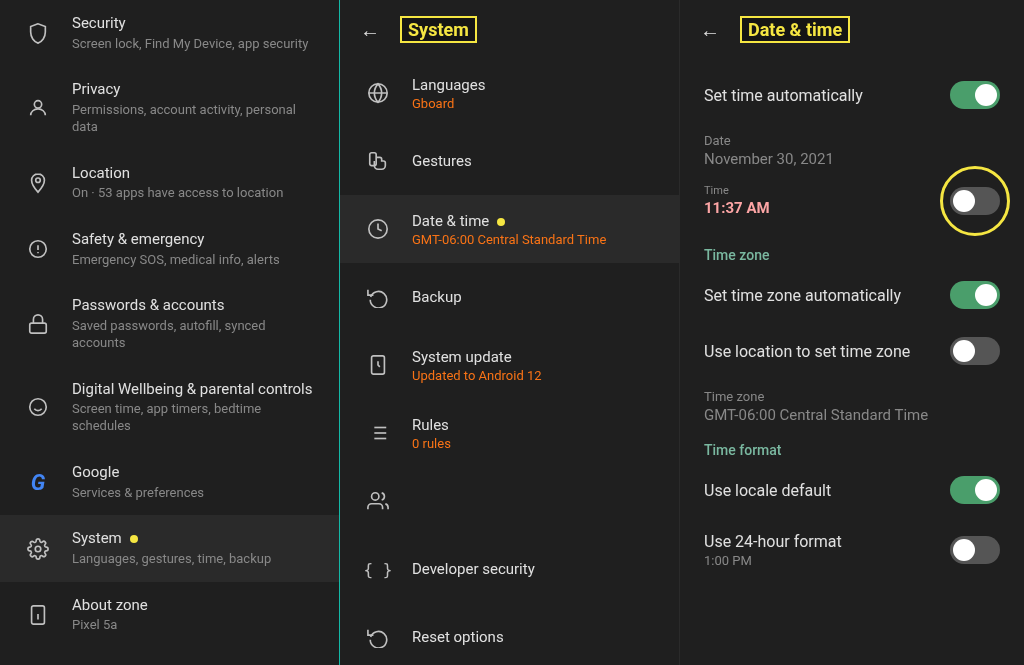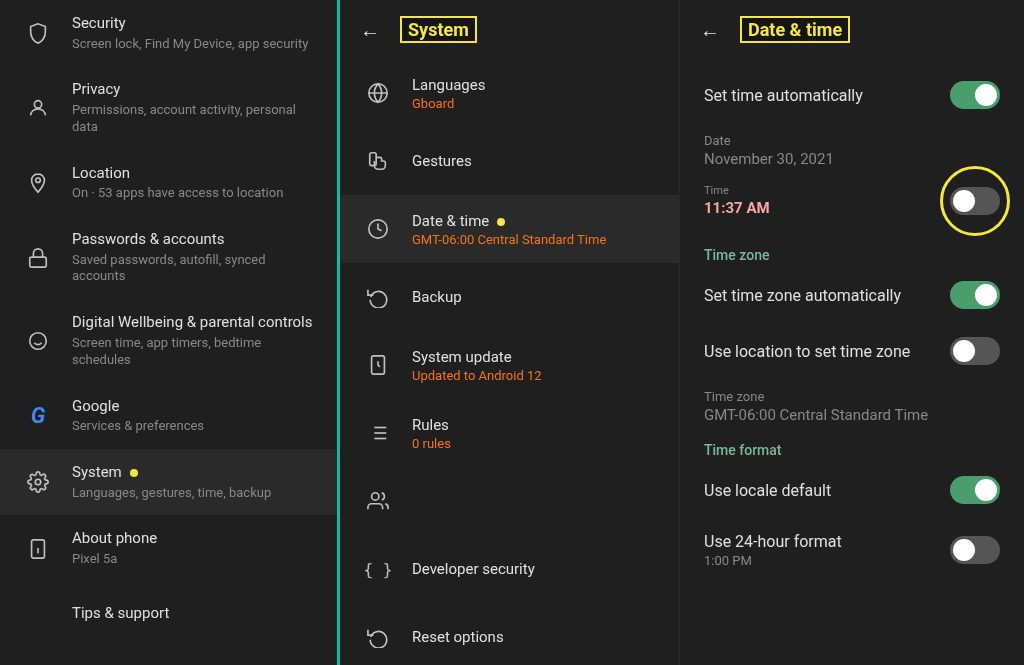--- a/index.html
+++ b/index.html
@@ -11,21 +11,21 @@
       height: 665px;
       overflow: hidden;
       color: #e0e0e0;
     }
 
     
     .panel-left {
       width: 340px;
       background: #1f1f1f;
       overflow-y: auto;
-      border-right: 3px solid #14b8a6;
+      border-right: 1px solid #14b8a6;
       flex-shrink: 0;
     }
 
     
     .panel-middle {
       width: 340px;
       background: #1f1f1f;
       overflow-y: auto;
       border-right: 1px solid #2a2a2a;
       flex-shrink: 0;
@@ -255,20 +255,33 @@
           <path d="M12 2C8.13 2 5 5.13 5 9c0 5.25 7 13 7 13s7-7.75 7-13c0-3.87-3.13-7-7-7z"></path>
           <circle cx="12" cy="9" r="2.5"></circle>
         </svg>
     </div>
     <div class="item-text">
       <div class="item-title">Location</div>
       <div class="item-subtitle">On · 53 apps have access to location</div>
     </div>
   </div>
 
+  <div class="settings-item">
+    <div class="item-icon">
+      <svg class="icon" viewBox="0 0 24 24">
+          <circle cx="12" cy="12" r="9"></circle>
+          <line x1="12" y1="8" x2="12" y2="13"></line>
+          <circle cx="12" cy="16" r="0.5" fill="#c0c0c0" stroke="#c0c0c0" stroke-width="1"></circle>
+        </svg>
+    </div>
+    <div class="item-text">
+      <div class="item-title">Safety &amp; emergency</div>
+      <div class="item-subtitle">Emergency SOS, medical info, alerts</div>
+    </div>
+  </div>
 
   <div class="settings-item">
     <div class="item-icon">
       <svg class="icon" viewBox="0 0 24 24">
           <rect x="3" y="11" width="18" height="11" rx="2"></rect>
           <path d="M7 11V7a5 5 0 0 1 10 0v4"></path>
         </svg>
     </div>
     <div class="item-text">
       <div class="item-title">Passwords &amp; accounts</div>
@@ -317,21 +330,21 @@
 
   <div class="settings-item">
     <div class="item-icon">
       <svg class="icon" viewBox="0 0 24 24">
           <rect x="5" y="2" width="14" height="20" rx="2"></rect>
           <line x1="12" y1="7" x2="12" y2="7" stroke-width="2"></line>
           <line x1="12" y1="11" x2="12" y2="17"></line>
         </svg>
     </div>
     <div class="item-text">
-      <div class="item-title">About phone</div>
+      <div class="item-title">About zone</div>
       <div class="item-subtitle">Pixel 5a</div>
     </div>
   </div>
 
   <div class="settings-item">
     <div class="item-icon">
       
     </div>
     <div class="item-text">
       <div class="item-title">Tips &amp; support</div>

